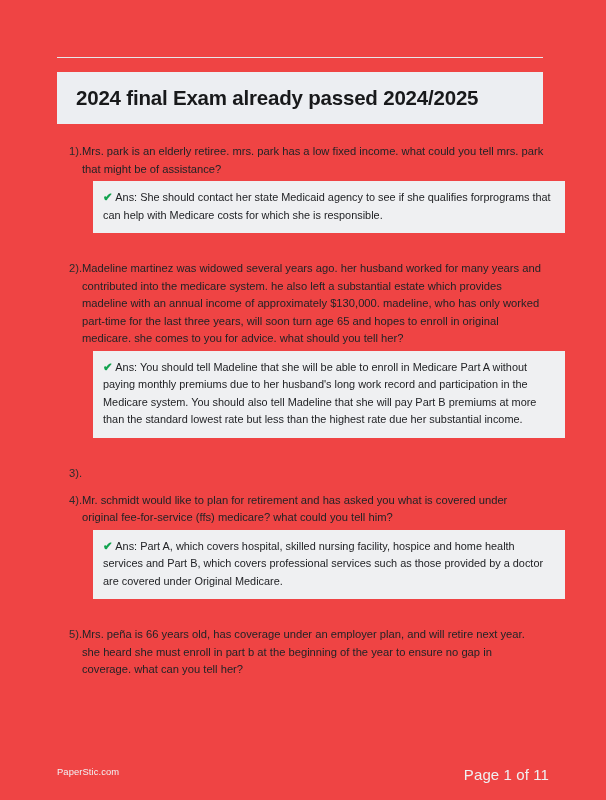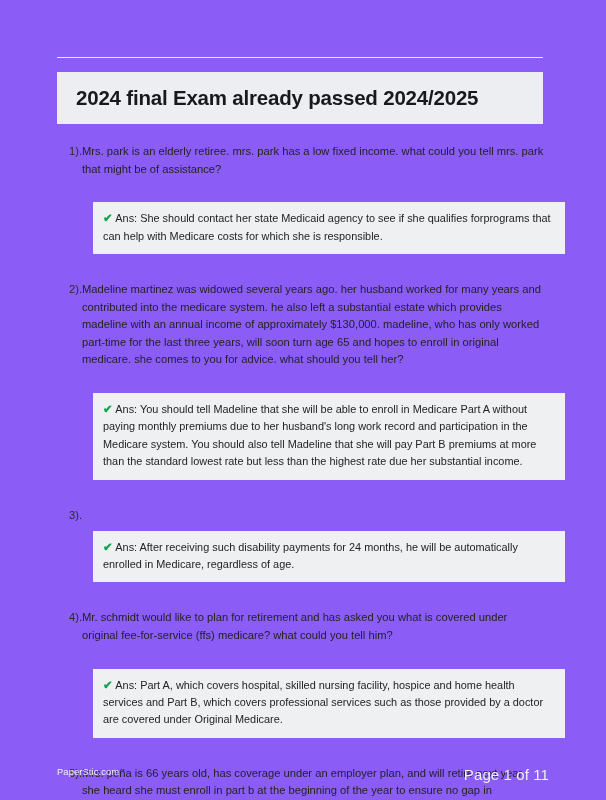--- a/index.html
+++ b/index.html
@@ -16,21 +16,21 @@
     color: #1f1f1f;
     -webkit-font-smoothing: antialiased;
   }
 
   .page {
     position: absolute;
     left: 0;
     top: 0;
     width: 606px;
     height: 800px;
-    background: #8b5cf6;
+    background: #ef4444;
   }
 
   
   .top-rule {
     position: absolute;
     left: 57px;
     top: 57px;
     width: 486px;
     height: 1px;
     background: #e6e7ea;
@@ -82,21 +82,21 @@
   }
   .qtext {
     margin-left: 12px;
     font-size: 11.2px;
     line-height: 17.6px;
     color: #222326;
     text-align: left;
   }
 
   .answer {
-    margin: 24px 41px 0 93px;
+    margin: 3px 41px 0 93px;
     background: #eff0f2;
     padding: 8px 13px 9px 10px;
     font-size: 10.9px;
     line-height: 17.4px;
     color: #222326;
   }
   .check {
     color: #12a350;
     font-size: 11.5px;
     font-weight: 700;
@@ -167,24 +167,20 @@
         <span>You should tell Madeline that she will be able to enroll in Medicare Part A without paying monthly premiums due to her husband's long work record and participation in the Medicare system. You should also tell Madeline that she will pay Part B premiums at more than the standard lowest rate but less than the highest rate due her substantial income.</span>
       </div>
     </div>
 
     <div class="gap"></div>
 
     <div class="qitem">
       <div class="qrow">
         <span class="qnum">3).</span>
       </div>
-      <div class="answer">
-        <span class="check">✔</span><span class="ans-label">Ans:</span>
-        <span>After receiving such disability payments for 24 months, he will be automatically enrolled in Medicare, regardless of age.</span>
-      </div>
     </div>
 
     <div class="gap"></div>
 
     <div class="qitem">
       <div class="qrow">
         <span class="qnum">4).</span>
         <div class="qtext">Mr. schmidt would like to plan for retirement and has asked you what is covered under original fee-for-service (ffs) medicare? what could you tell him?</div>
       </div>
       <div class="answer">

